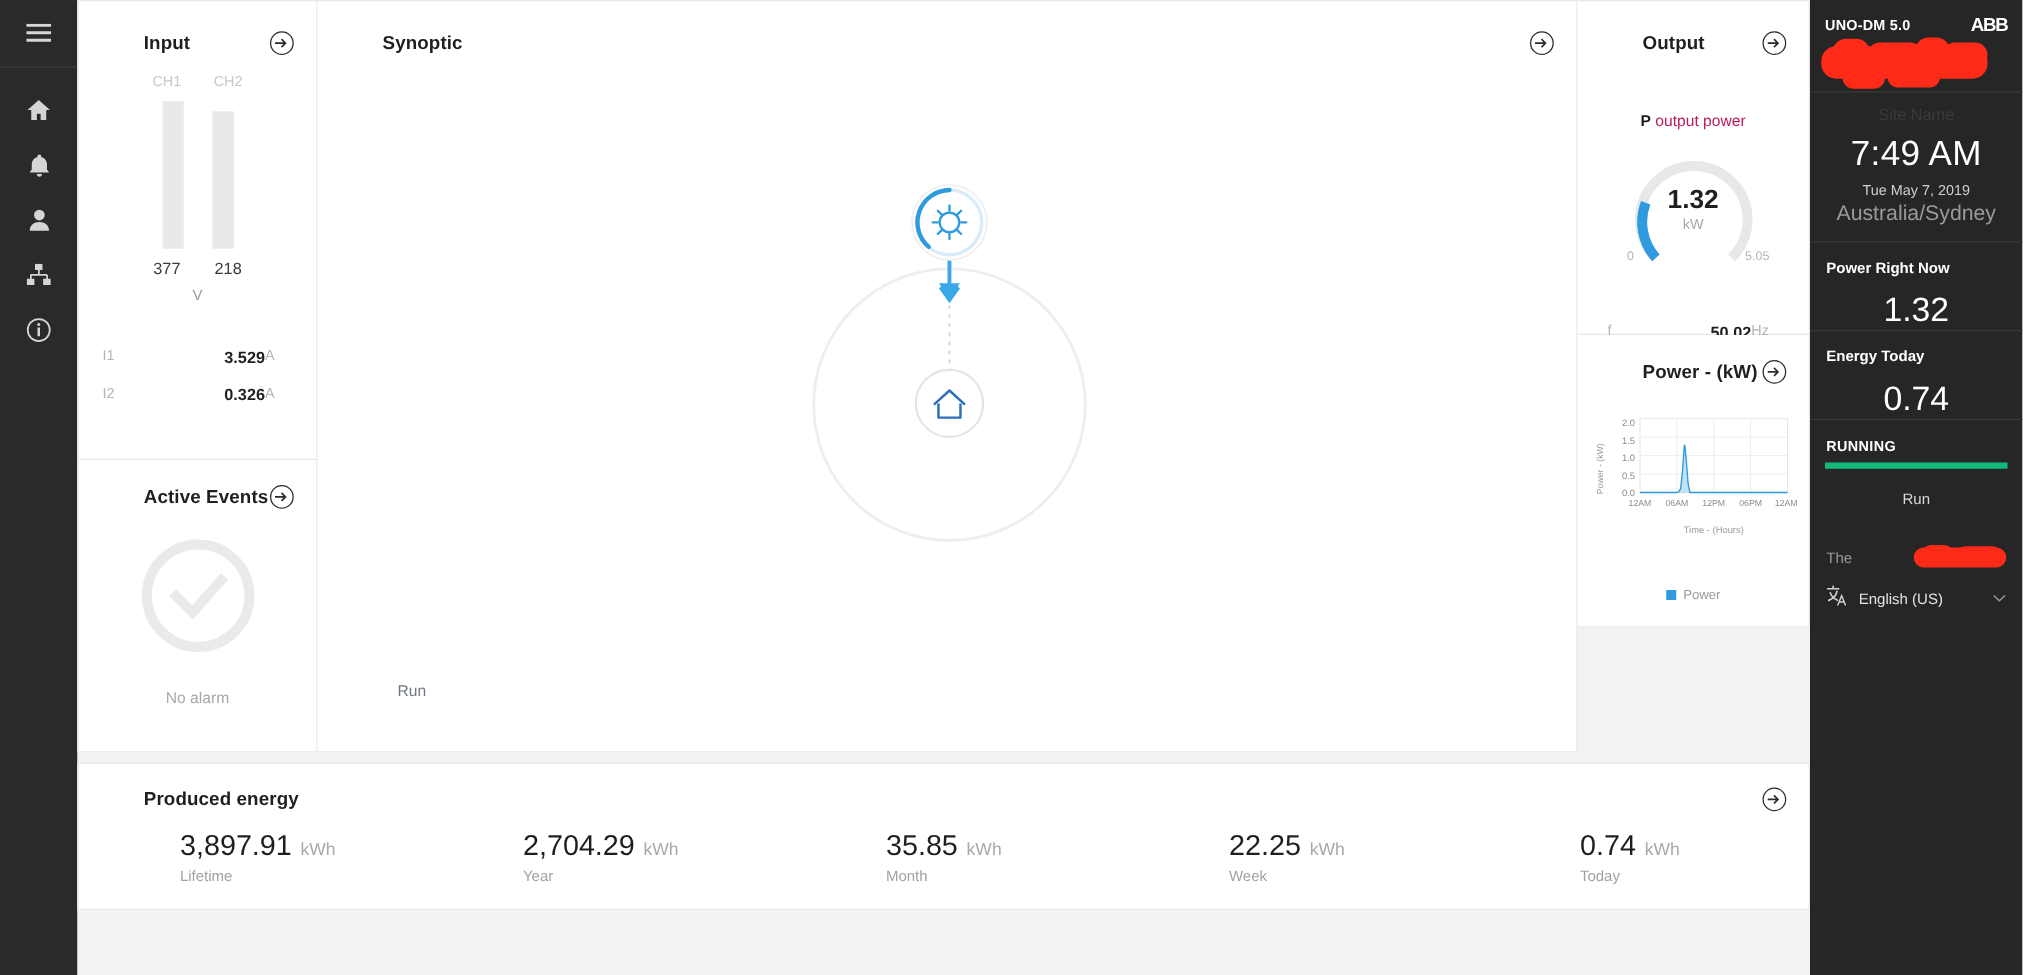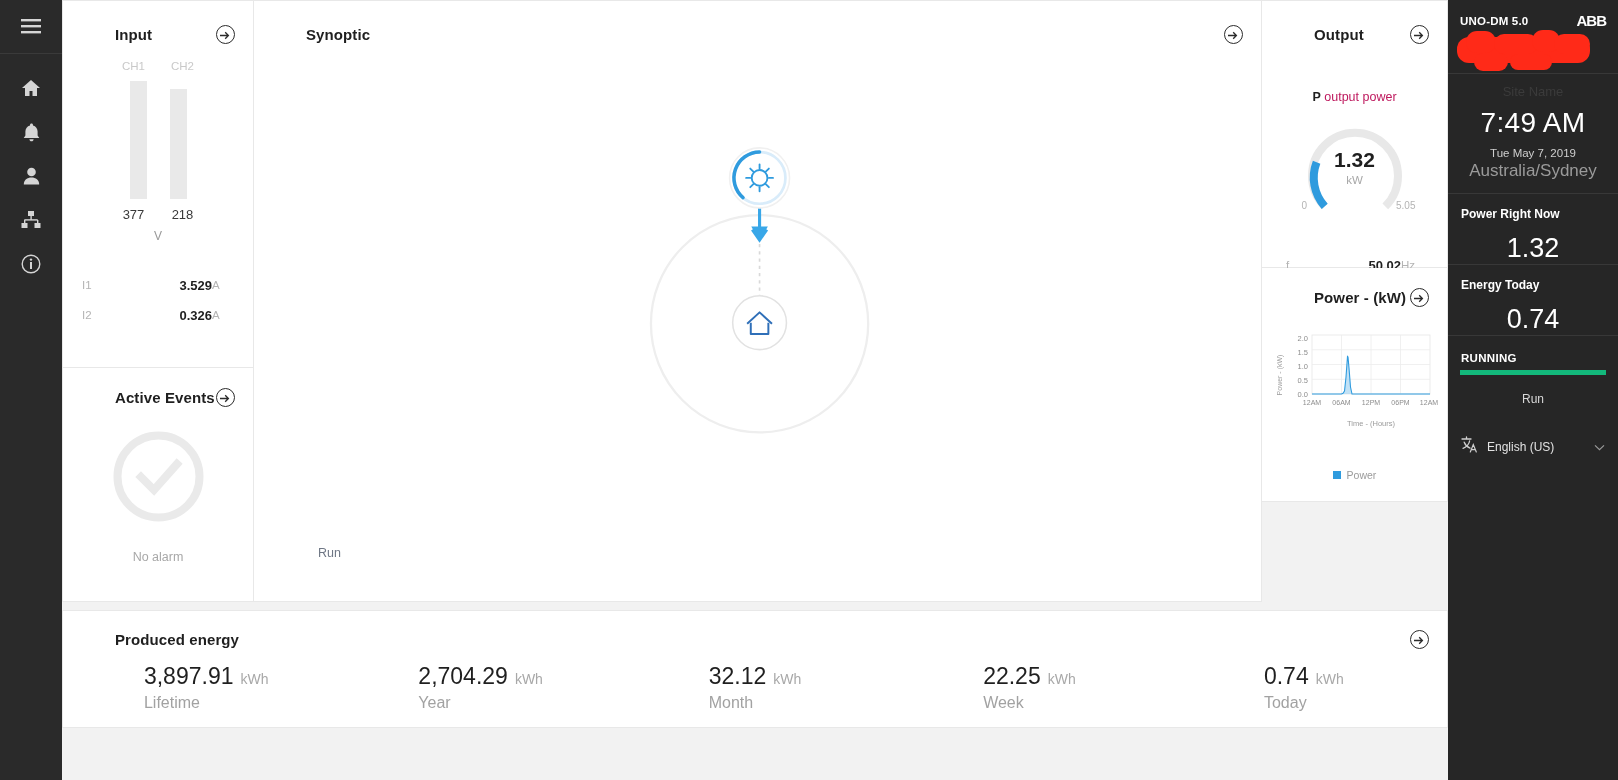--- a/index.html
+++ b/index.html
@@ -116,21 +116,21 @@
   .legend .sw { width: 8px; height: 8px; background: #2f9bde; display: inline-block; }
   .legend .lb { font-size: 10.5px; color: #9b9b9b; }
 
   
   .bottom-card { height: 118px; margin-top: 8px; border-top: 1px solid #e8e8e8; }
   .pe-head { display: flex; align-items: center; justify-content: space-between; padding: 19px 18px 0 20px; }
   .pe-row { display: flex; margin-top: 14px; padding: 0 6px; }
   .pe-item { flex: 1; text-align: center; }
   .pe-item .big { font-size: 23px; color: #1f1f1f; font-weight: normal; }
   .pe-item .uu { font-size: 14px; color: #a8a8a8; margin-left: 7px; }
-  .pe-item .lbl { font-size: 16px; color: #a2a2a2; margin-top: 4px; }
+  .pe-item .lbl { font-size: 12px; color: #a2a2a2; margin-top: 4px; }
   .pe-item .inner { display: inline-block; text-align: left; }
 
   
   .rightpanel {
     width: 170px; flex: 0 0 170px; background: #262626; color: #ffffff;
     display: flex; flex-direction: column;
   }
   .rp-sec { border-bottom: 1px solid #383838; }
   .rp-brand { display: flex; align-items: center; justify-content: space-between; padding: 12px 12px 0 12px; }
   .rp-model { font-size: 11.5px; font-weight: bold; color: #ffffff; letter-spacing: .2px; }
@@ -468,21 +468,21 @@
           </div>
         </div>
         <div class="pe-item">
           <div class="inner">
             <div><span class="big">2,704.29</span><span class="uu">kWh</span></div>
             <div class="lbl">Year</div>
           </div>
         </div>
         <div class="pe-item">
           <div class="inner">
-            <div><span class="big">32.12</span><span class="uu">kWh</span></div>
+            <div><span class="big">35.85</span><span class="uu">kWh</span></div>
             <div class="lbl">Month</div>
           </div>
         </div>
         <div class="pe-item">
           <div class="inner">
             <div><span class="big">22.25</span><span class="uu">kWh</span></div>
             <div class="lbl">Week</div>
           </div>
         </div>
         <div class="pe-item">
@@ -529,20 +529,29 @@
       <div class="rp-label">Energy Today</div>
       <div class="rp-big">0.74</div>
     </div>
 
     <div>
       <div class="rp-status">RUNNING</div>
       <div class="rp-bar"></div>
       <div class="rp-run">Run</div>
     </div>
 
+    <div class="rp-therow">
+      <span class="rp-the">The</span>
+      <span style="flex:1"></span>
+      <span style="position:relative;display:inline-block;width:74px;height:20px">
+        <span class="redact" style="position:absolute;left:0;top:2px;width:74px;height:16px"></span>
+        <span class="redact" style="position:absolute;left:6px;top:0px;width:26px;height:16px"></span>
+        <span class="redact" style="position:absolute;left:34px;top:1px;width:36px;height:14px"></span>
+      </span>
+    </div>
 
     <div class="rp-langrow">
       <span>
         <svg width="17" height="17" viewBox="0 0 17 17">
           <path d="M1 3 L10 3 M5.5 1 L5.5 3 M8.6 5 C8 8.5 5.2 11 2 12.3" stroke="#d0d0d0" stroke-width="1.3" fill="none" stroke-linecap="round"></path>
           <path d="M3.2 6.2 C4.4 9.3 6.6 11.2 9 12.2" stroke="#d0d0d0" stroke-width="1.3" fill="none" stroke-linecap="round"></path>
           <path d="M9.3 16 L12.3 8.6 L15.3 16 M10.4 13.6 L14.2 13.6" stroke="#d0d0d0" stroke-width="1.2" fill="none" stroke-linecap="round"></path>
         </svg>
       </span>
       <span class="rp-lang">English (US)</span>

